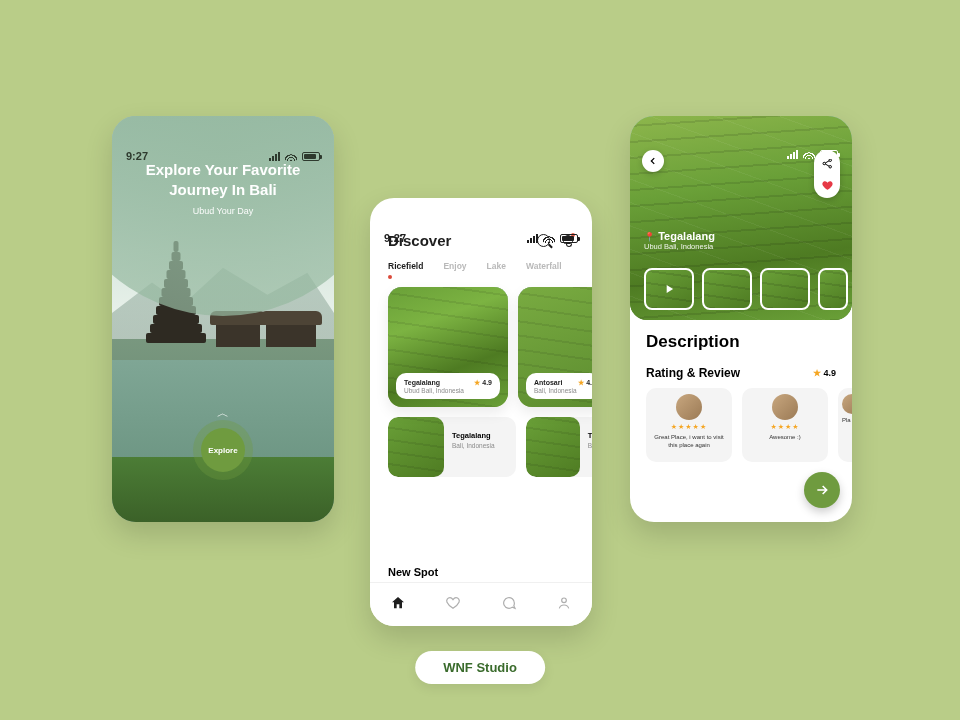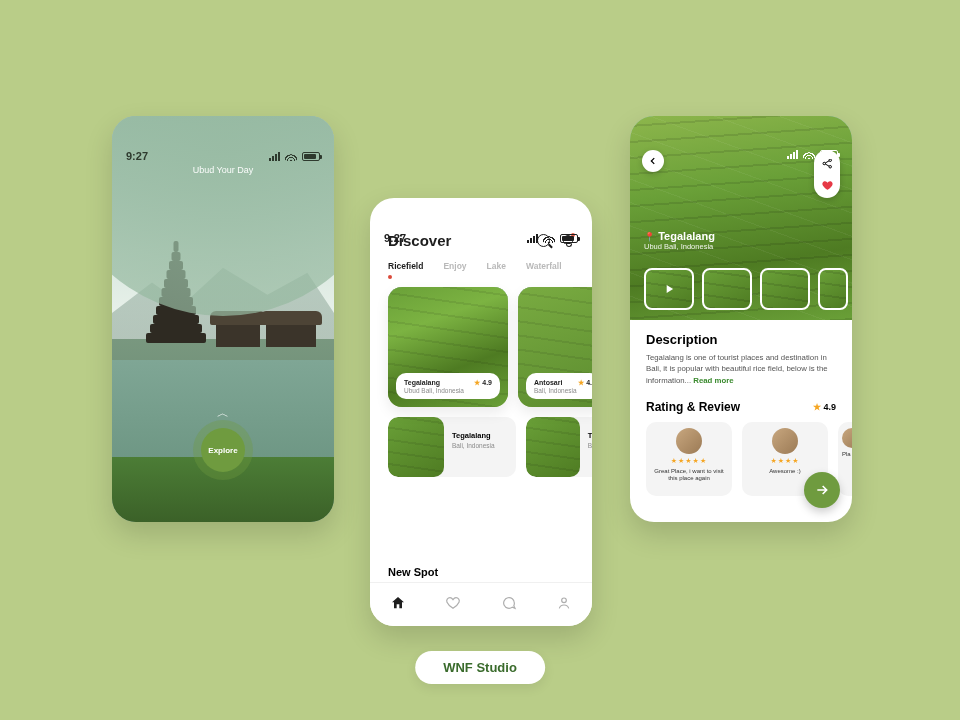--- a/index.html
+++ b/index.html
@@ -126,21 +126,21 @@
            border-top:1px solid #f0f0f0; background:#fff;}
   .nav-item{ color:#aeaeae; position:relative;}
   .nav-item.active{ color:#1e1e1e;}
   .nav-item.active::before{ content:""; position:absolute; left:50%; top:-8px; transform:translateX(-50%);
                              width:30px; height:30px; background:#ececec; border-radius:50%; z-index:-1;}
   .spot-label{ position:absolute; left:18px; bottom:48px; font-size:11px; font-weight:700;}
 
   
   .p3 { left: 630px; top: 116px; height: 406px; background:#fff;}
   .p3-hero{ height:204px; position:relative; overflow:hidden;
-            background: linear-gradient(160deg,#6aa038,#4e7b22);}
+            background: linear-gradient(160deg,#6aa038,#4e7b22); border-radius: 17px;}
   .p3-hero .terr{ position:absolute; inset:0;
     background:
       repeating-linear-gradient( -4deg, rgba(0,0,0,0.10) 0 2px, transparent 2px 16px),
       repeating-linear-gradient( 20deg, rgba(255,255,255,0.05) 0 1px, transparent 1px 22px),
       linear-gradient(170deg, #8db64c 0%, #6aa038 35%, #4e7b22 70%, #6aa038 100%);}
   .p3-hero .skytop{ position:absolute; left:0; right:0; top:0; height:30px;
                     background:linear-gradient(#9ec7d1,#bfd9c0);}
   .roundbtn{ width:22px; height:22px; border-radius:50%; background:#fff;
              display:flex; align-items:center; justify-content:center;
              box-shadow:0 2px 6px rgba(0,0,0,0.2); font-size:11px;}
@@ -152,21 +152,21 @@
   .p3-actions .ic{ width:18px; height:18px; display:flex; align-items:center; justify-content:center;}
   .p3-place{ position:absolute; left:14px; top:114px; color:#fff; z-index:3;}
   .p3-place .nm{ font-size:11px; font-weight:700;}
   .p3-place .loc{ font-size:7.5px; opacity:0.9;}
   .p3-place .pin{ font-size:9px; margin-right:3px;}
   .p3-thumbs{ position:absolute; left:14px; right:0; bottom:10px; display:flex; gap:8px; z-index:3;}
   .p3-th{ width:50px; height:42px; border:2px solid #fff; border-radius:8px;
           background: repeating-linear-gradient(8deg, rgba(0,0,0,0.1) 0 2px, transparent 2px 12px), linear-gradient(150deg,#6aa038,#4e7b22);
           display:flex; align-items:center; justify-content:center; color:#fff; font-size:12px;}
   .p3-body{ padding:12px 16px 0;}
-  .p3-body h3{ font-size:13px; font-weight:700;}
+  .p3-body h3{ font-size:17px; font-weight:700;}
   .p3-desc{ font-size:7.8px; color:#555; line-height:1.45; margin-top:5px;}
   .p3-desc .more{ color:#3a8a2e; font-weight:700;}
   .p3-rrhead{ display:flex; justify-content:space-between; align-items:center; margin-top:14px;}
   .p3-rrhead h3{ font-size:12px;}
   .p3-rrhead .rt{ font-size:9px; font-weight:700;}
   .reviews{ display:flex; gap:10px; margin-top:8px; position:relative;}
   .rev{ flex:0 0 86px; height:74px; background:#f4f4f4; border-radius:10px;
         display:flex; flex-direction:column; align-items:center; padding:6px 6px 4px;}
   .rev .av{ width:26px; height:26px; border-radius:50%; background:linear-gradient(135deg,#c8a77f,#9b7a55);}
   .rev .stars{ color:#f5a623; font-size:7px; margin-top:3px; letter-spacing:1px;}
@@ -228,20 +228,24 @@
             <i></i>
             <i></i>
             <i></i>
           </span>
         <span class="wifi"></span>
         <span class="batt"></span>
       </span>
     </div>
 
     <div class="p1-title">
+      <h1>
+        <span>Explore Your Favorite</span><br>
+        <span>Journey In Bali</span>
+      </h1>
       <p>Ubud Your Day</p>
     </div>
 
     <div class="p1-chevron">︿</div>
     <div class="p1-explore">Explore</div>
   </div>
 </div>
 
 <div class="phone p2">
   <div class="status" style="color:#1e1e1e">
@@ -393,24 +397,20 @@
           </svg>
       </div>
       <div class="p3-th"></div>
       <div class="p3-th"></div>
       <div class="p3-th" style="width:30px"></div>
     </div>
   </div>
 
   <div class="p3-body">
     <h3>Description</h3>
-    <p class="p3-desc">
-      <span>Tegalalang is one of tourist places and destination in Bali, it is popular with beautiful rice field, below is the information...</span>
-      <span class="more">Read more</span>
-    </p>
 
     <div class="p3-rrhead">
       <h3>Rating &amp; Review</h3>
       <span class="rt"><span class="star">★</span> <span>4.9</span></span>
     </div>
 
     <div class="reviews">
       <div class="rev">
         <div class="av"></div>
         <div class="stars">★★★★★</div>

